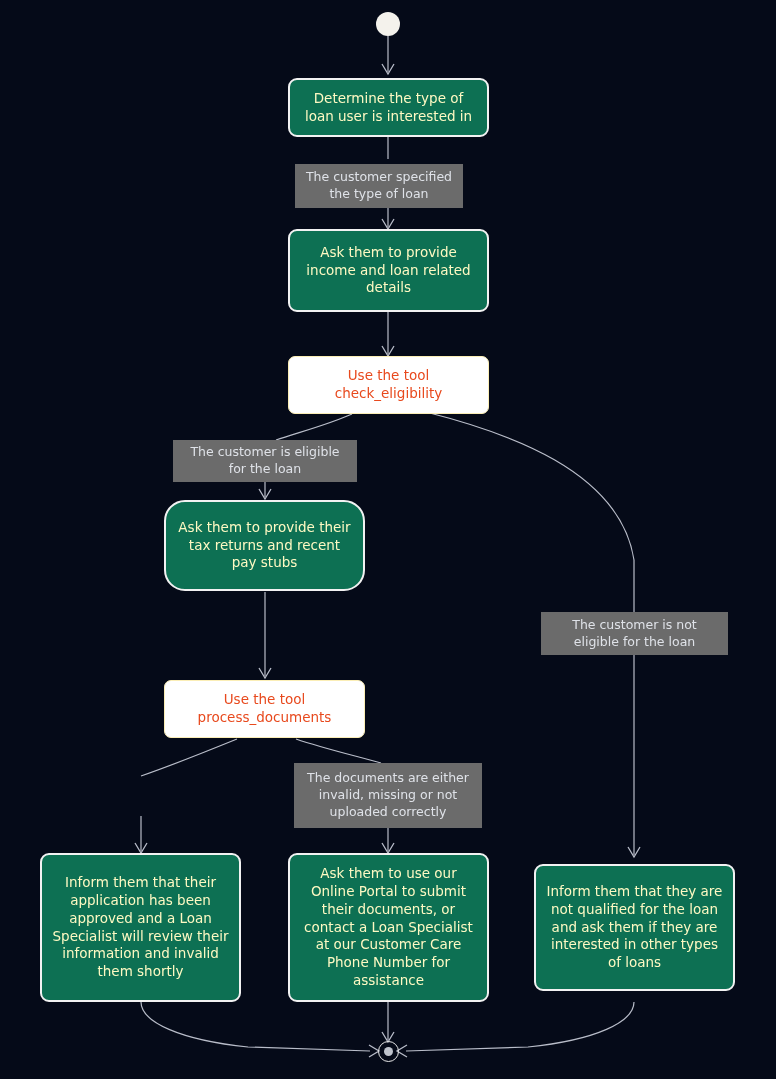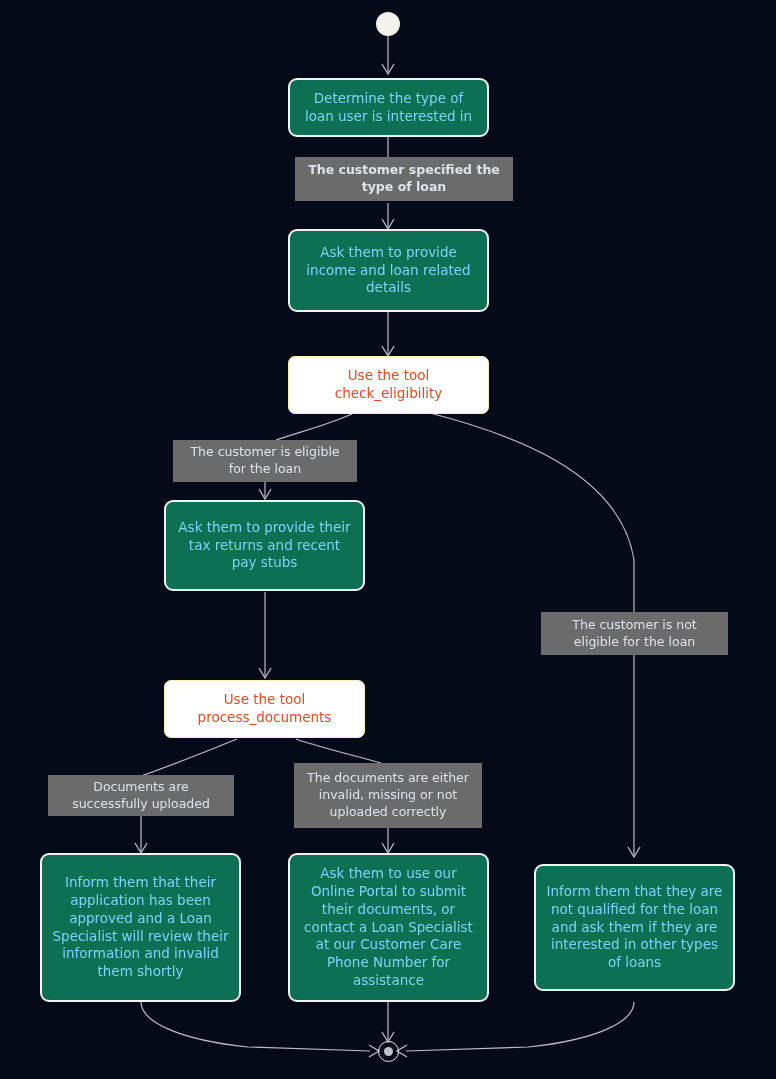--- a/index.html
+++ b/index.html
@@ -39,21 +39,21 @@
     display: flex;
     align-items: center;
     justify-content: center;
     text-align: center;
     line-height: 1.33;
   }
   .node-state {
     background: #0d7053;
     border: 2px solid #f2f2f2;
     border-radius: 9px;
-    color: #7dd3fc;
+    color: #fef9c3;
     font-size: 13.5px;
     padding: 5px 9px;
   }
   .node-tool {
     background: #ffffff;
     border: 1px solid #fbeeb6;
     border-radius: 7px;
     color: #e8491d;
     font-size: 13.5px;
     padding: 5px 9px;
@@ -139,53 +139,50 @@
     <path class="edge-path" d="M634,1002 C634,1022 596,1040 528,1047 L406,1051"></path>
     <path class="arrow-head" d="M407,1045 L397,1051 L407,1057"></path>
   </svg>
 
   <div class="start-node" style="left:376px; top:12px; width:24px; height:24px;"></div>
 
   <div class="node node-state" style="left:288px; top:78px; width:201px; height:59px;">
     <span>Determine the type of loan user is interested in</span>
   </div>
 
-  <div class="edge-label" style="left:295px; top:157px; width:218px; height:44px;font-weight:bold;">
+  <div class="edge-label" style="left:295px; top:164px; width:168px; height:44px;">
     <span>The customer specified the type of loan</span>
   </div>
 
   <div class="node node-state" style="left:288px; top:229px; width:201px; height:83px;">
     <span>Ask them to provide income and loan related details</span>
   </div>
 
   <div class="node node-tool" style="left:288px; top:356px; width:201px; height:58px; flex-direction:column;">
     <span>Use the tool</span>
     <span>check_eligibility</span>
   </div>
 
   <div class="edge-label" style="left:541px; top:612px; width:187px; height:43px;">
     <span>The customer is not eligible for the loan</span>
   </div>
 
   <div class="edge-label" style="left:173px; top:440px; width:184px; height:42px;">
     <span>The customer is eligible for the loan</span>
   </div>
 
-  <div class="node node-state" style="left:164px; top:500px; width:201px; height:91px;">
+  <div class="node node-state" style="left:164px; top:500px; width:201px; height:91px;border-radius:21px;">
     <span>Ask them to provide their tax returns and recent pay stubs</span>
   </div>
 
   <div class="node node-tool" style="left:164px; top:680px; width:201px; height:58px; flex-direction:column;">
     <span>Use the tool</span>
     <span>process_documents</span>
   </div>
 
-  <div class="edge-label" style="left:48px; top:775px; width:186px; height:41px;">
-    <span>Documents are successfully uploaded</span>
-  </div>
 
   <div class="edge-label" style="left:294px; top:763px; width:188px; height:65px;">
     <span>The documents are either invalid, missing or not uploaded correctly</span>
   </div>
 
   <div class="node node-state" style="left:40px; top:853px; width:201px; height:149px;">
     <span>Inform them that their application has been approved and a Loan Specialist will review their information and invalid them shortly</span>
   </div>
 
   <div class="node node-state" style="left:534px; top:864px; width:201px; height:127px;">

